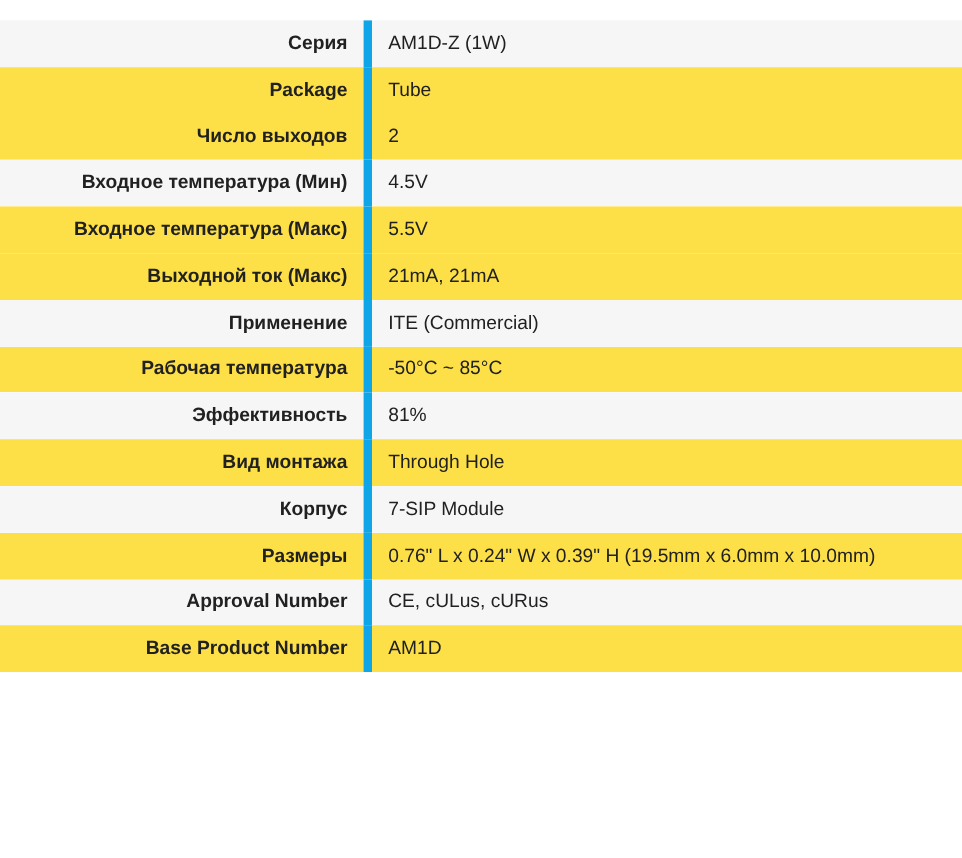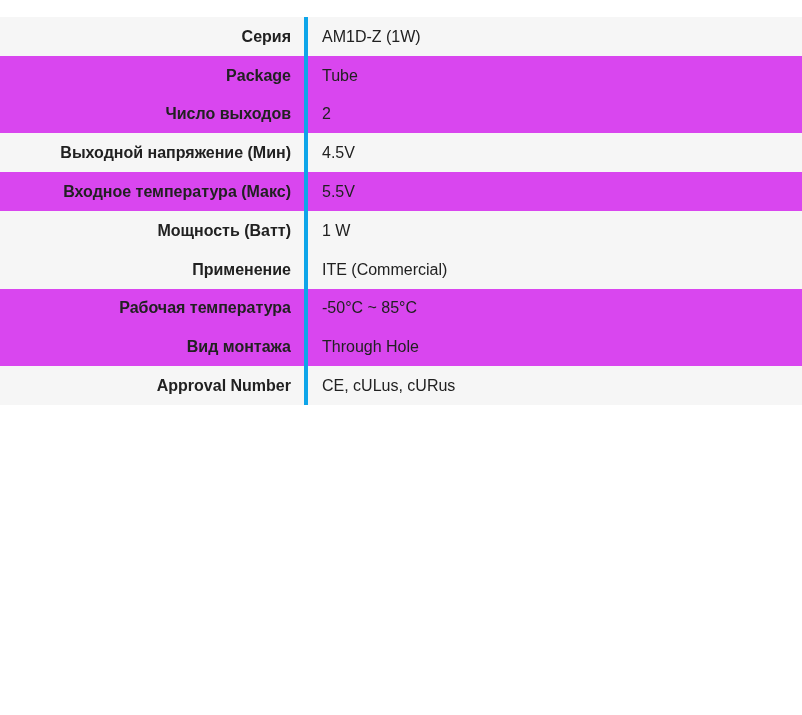--- a/index.html
+++ b/index.html
@@ -13,38 +13,38 @@
     background: #ffffff;
     padding-top: 17px;
     overflow: hidden;
   }
   .spec-table {
     width: 100%;
     border-collapse: collapse;
     table-layout: fixed;
   }
   .spec-table tr.row-odd  { background: #f6f6f6; }
-  .spec-table tr.row-even { background: #d946ef; }
+  .spec-table tr.row-even { background: #fde047; }
   .spec-table td {
     height: 38.8px;
     vertical-align: middle;
     font-size: 16px;
     line-height: 1.2;
     color: #212121;
     white-space: nowrap;
     overflow: hidden;
   }
   td.label-cell {
     width: 306px;
     text-align: right;
     font-weight: 700;
     padding-right: 13px;
   }
   td.value-cell {
-    border-left: 4px solid #0ea5e9;
+    border-left: 7px solid #0ea5e9;
     text-align: left;
     font-weight: 400;
     padding-left: 14px;
   }
 </style>
 </head>
 <body>
 
 <div class="page">
   <table class="spec-table">
@@ -59,55 +59,71 @@
     <td class="value-cell">Tube</td>
   </tr>
 
 
   <tr class="row-even">
     <td class="label-cell">Число выходов</td>
     <td class="value-cell">2</td>
   </tr>
 
   <tr class="row-odd">
-    <td class="label-cell">Выходной напряжение (Мин)</td>
+    <td class="label-cell">Входное температура (Мин)</td>
     <td class="value-cell">4.5V</td>
   </tr>
 
   <tr class="row-even">
     <td class="label-cell">Входное температура (Макс)</td>
     <td class="value-cell">5.5V</td>
   </tr>
 
 
+  <tr class="row-even">
+    <td class="label-cell">Выходной ток (Макс)</td>
+    <td class="value-cell">21mA, 21mA</td>
+  </tr>
 
-  <tr class="row-odd">
-    <td class="label-cell">Мощность (Ватт)</td>
-    <td class="value-cell">1 W</td>
-  </tr>
 
 
   <tr class="row-odd">
     <td class="label-cell">Применение</td>
     <td class="value-cell">ITE (Commercial)</td>
   </tr>
 
   <tr class="row-even">
     <td class="label-cell">Рабочая температура</td>
     <td class="value-cell">-50°C ~ 85°C</td>
   </tr>
 
+  <tr class="row-odd">
+    <td class="label-cell">Эффективность</td>
+    <td class="value-cell">81%</td>
+  </tr>
 
   <tr class="row-even">
     <td class="label-cell">Вид монтажа</td>
     <td class="value-cell">Through Hole</td>
   </tr>
 
+  <tr class="row-odd">
+    <td class="label-cell">Корпус</td>
+    <td class="value-cell">7-SIP Module</td>
+  </tr>
 
+  <tr class="row-even">
+    <td class="label-cell">Размеры</td>
+    <td class="value-cell">0.76" L x 0.24" W x 0.39" H (19.5mm x 6.0mm x 10.0mm)</td>
+  </tr>
 
   <tr class="row-odd">
     <td class="label-cell">Approval Number</td>
     <td class="value-cell">CE, cULus, cURus</td>
   </tr>
 
+  <tr class="row-even">
+    <td class="label-cell">Base Product Number</td>
+    <td class="value-cell">AM1D</td>
+  </tr>
 </tbody>
   </table>
 </div>
 
 </body></html>

